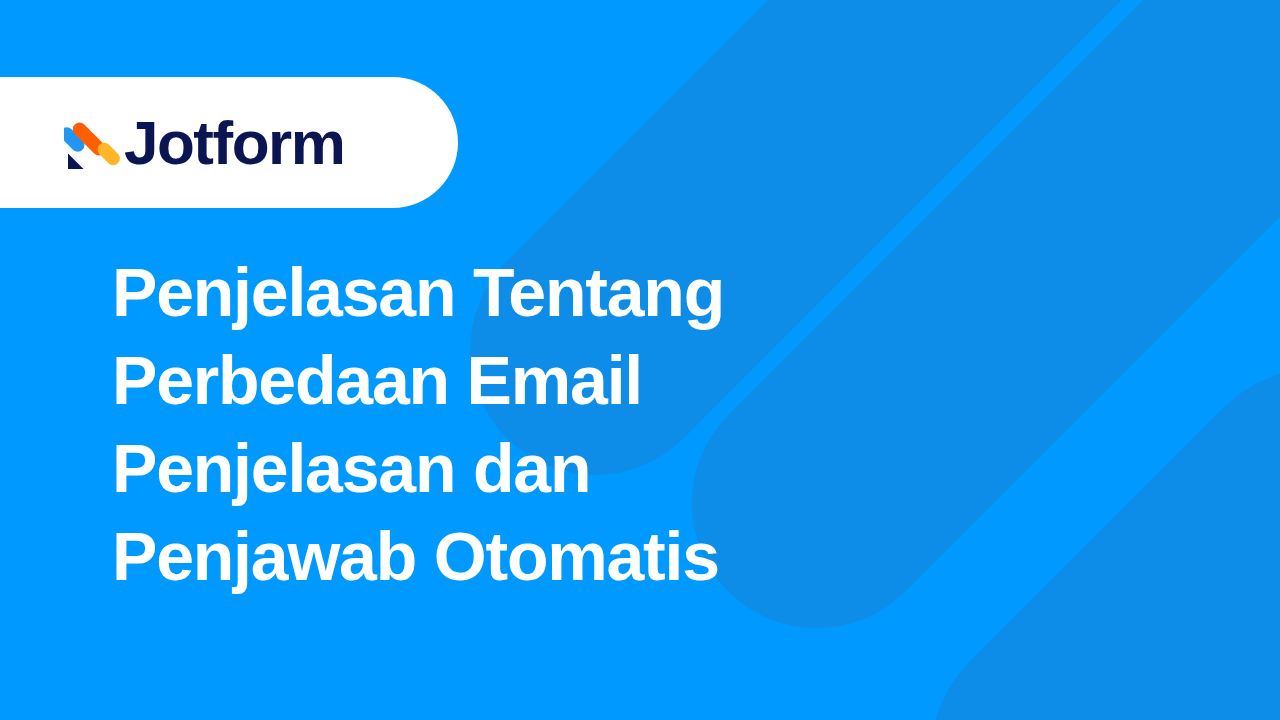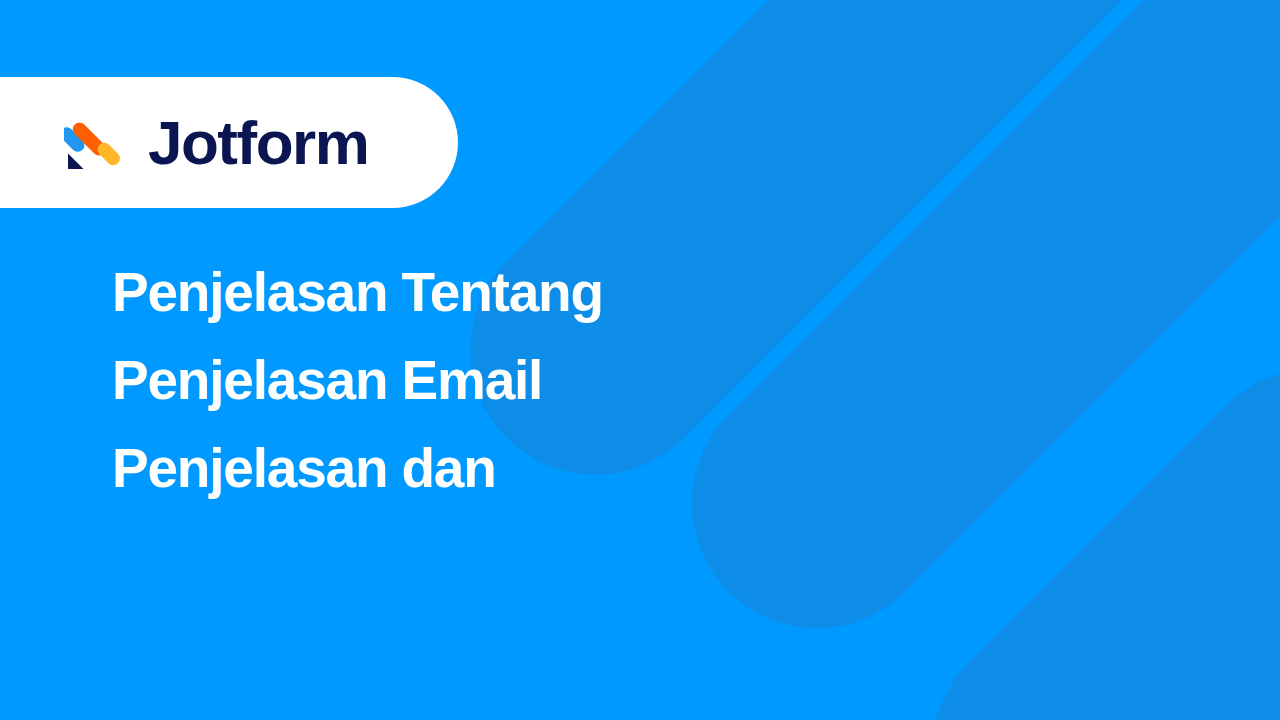--- a/index.html
+++ b/index.html
@@ -72,21 +72,21 @@
     border-top-right-radius: 999px;
     border-bottom-right-radius: 999px;
     display: flex;
     align-items: center;
     padding-left: 64px;
     box-sizing: border-box;
   }
   .logo-lockup {
     display: flex;
     align-items: center;
-    gap: 28px;
+    gap: 4px;
   }
   .logo-mark {
     width: 56px;
     height: 56px;
     display: block;
     flex: none;
   }
   .logo-wordmark {
     font-family: "Liberation Sans", sans-serif;
     font-size: 62px;
@@ -99,21 +99,21 @@
 
   
   .headline {
     position: absolute;
     left: 112px;
     top: 248px;
     width: 760px;
     margin: 0;
     color: #FFFFFF;
     font-family: "Liberation Sans", sans-serif;
-    font-size: 55px;
+    font-size: 68px;
     font-weight: 700;
     line-height: 88px;
     letter-spacing: -1.2px;
   }
   .headline-line {
     display: block;
     white-space: nowrap;
   }
 </style>
 </head>
@@ -140,17 +140,18 @@
 
         <path d="M4 38.5 L19.5 54 L4 54 Z" fill="#0A1551"></path>
       </svg>
 
       <span class="logo-wordmark">Jotform</span>
     </div>
   </div>
 
   <h1 class="headline">
     <span class="headline-line">Penjelasan Tentang</span>
-    <span class="headline-line">Penjelasan Email</span>
+    <span class="headline-line">Perbedaan Email</span>
     <span class="headline-line">Penjelasan dan</span>
+    <span class="headline-line">Penjawab Otomatis</span>
   </h1>
 
 </div>
 
 </body></html>

